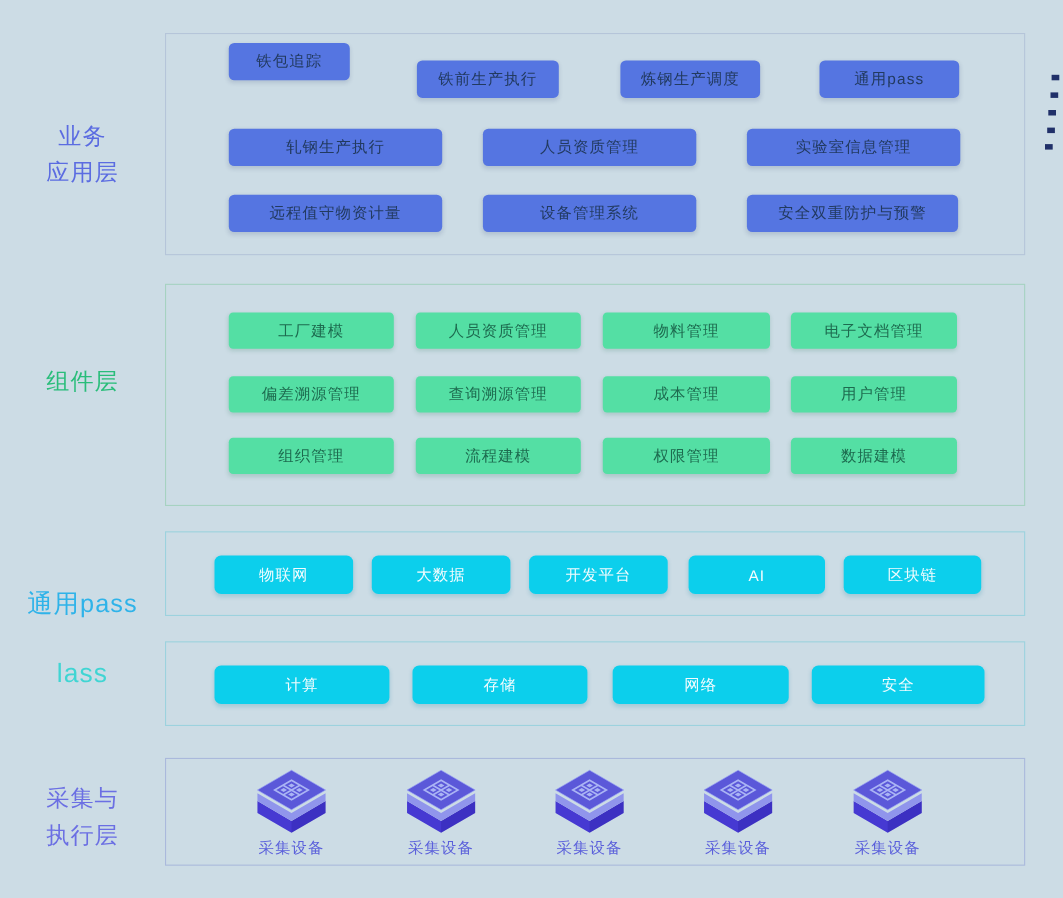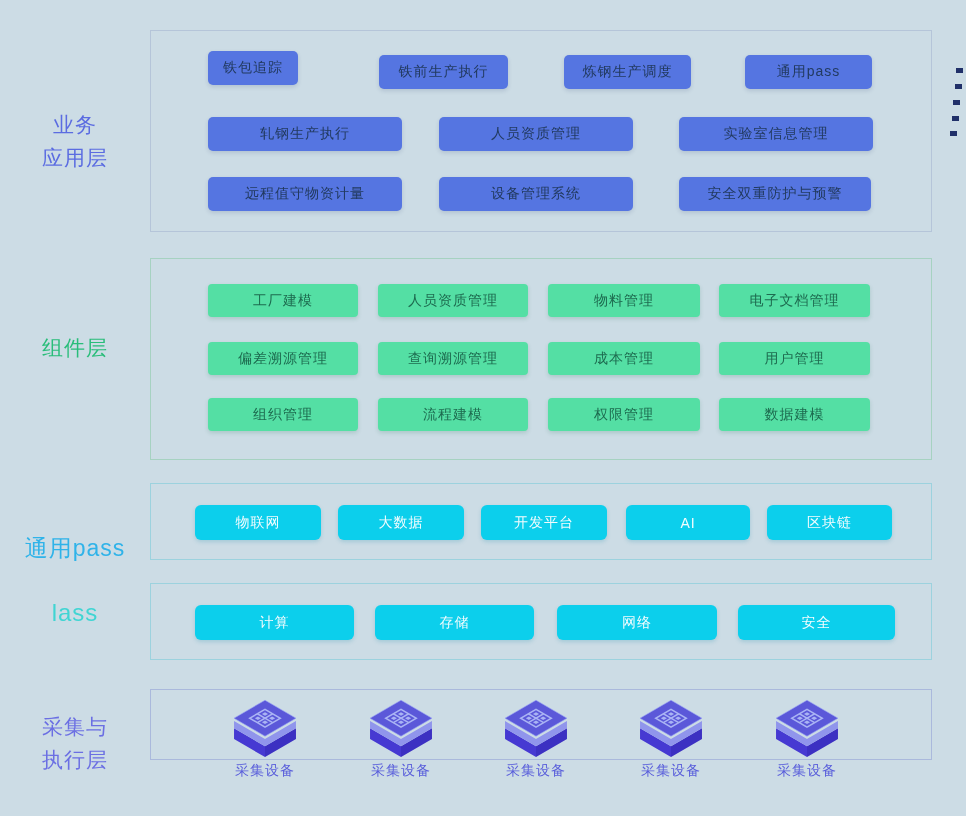--- a/index.html
+++ b/index.html
@@ -20,21 +20,21 @@
   .lbl-paas{top:532px;color:var(--label-paas,#2fb3e9);font-size:23px;}
   .lbl-iaas{top:596px;color:var(--label-iaas,#40d5d3);font-size:24px;}
   .lbl-edge{top:710px;color:var(--label-edge,#6b6fe3);}
 
   
   .panel{position:absolute;left:150px;width:782px;box-sizing:border-box;background:transparent;}
   .panel-business{top:30px;height:202px;border:1px solid var(--panel-business-border,#b5c5d9);}
   .panel-core{top:258px;height:202px;border:1px solid var(--panel-core-border,#a6d2c1);}
   .panel-paas{top:483px;height:77px;border:1px solid var(--panel-paas-border,#9cd2de);}
   .panel-iaas{top:583px;height:77px;border:1px solid var(--panel-paas-border,#9cd2de);}
-  .panel-edge{top:689px;height:71px;border:1px solid var(--panel-edge-border,#aab9dc);text-decoration:underline;}
+  .panel-edge{top:689px;height:98px;border:1px solid var(--panel-edge-border,#aab9dc);text-decoration:underline;}
 
   
   .btn{
     position:absolute;display:flex;align-items:center;justify-content:center;
     font-size:14px;letter-spacing:1px;border-radius:5px;cursor:pointer;
     box-shadow:0 2px 4px rgba(30,50,100,.15);
   }
   .btn-biz{height:34px;background:var(--business-btn-bg,#5575e1);color:var(--business-btn-text,#223a60);}
   .btn-core{height:33px;border-radius:4px;background:var(--core-btn-bg,#54dfa4);color:var(--core-btn-text,#1d6b4f);box-shadow:0 2px 4px rgba(20,110,70,.18);}
   .btn-cyan{height:35px;border-radius:6px;background:var(--cyan-btn-bg,#0ccfec);color:var(--cyan-btn-text,#f2fcfe);box-shadow:0 2px 4px rgba(0,130,160,.2);}
@@ -66,21 +66,21 @@
     <div>组件层</div>
   </div>
   <div class="layer-label lbl-paas">通用pass</div>
   <div class="layer-label lbl-iaas">lass</div>
   <div class="layer-label lbl-edge">
     <div>采集与</div>
     <div>执行层</div>
   </div>
 
   <div class="panel panel-business">
-    <div class="btn btn-biz" style="left:57px;top:20px;width:90px">铁包追踪</div>
+    <div class="btn btn-biz" style="left:57px;top:8px;width:110px">铁包追踪</div>
     <div class="btn btn-biz" style="left:228px;top:24px;width:129px">铁前生产执行</div>
     <div class="btn btn-biz" style="left:413px;top:24px;width:127px">炼钢生产调度</div>
     <div class="btn btn-biz" style="left:594px;top:24px;width:127px">通用pass</div>
     <div class="btn btn-biz" style="left:57px;top:86px;width:194px">轧钢生产执行</div>
     <div class="btn btn-biz" style="left:288px;top:86px;width:194px">人员资质管理</div>
     <div class="btn btn-biz" style="left:528px;top:86px;width:194px">实验室信息管理</div>
     <div class="btn btn-biz" style="left:57px;top:146px;width:194px">远程值守物资计量</div>
     <div class="btn btn-biz" style="left:288px;top:146px;width:194px">设备管理系统</div>
     <div class="btn btn-biz" style="left:528px;top:146px;width:192px">安全双重防护与预警</div>
   </div>

